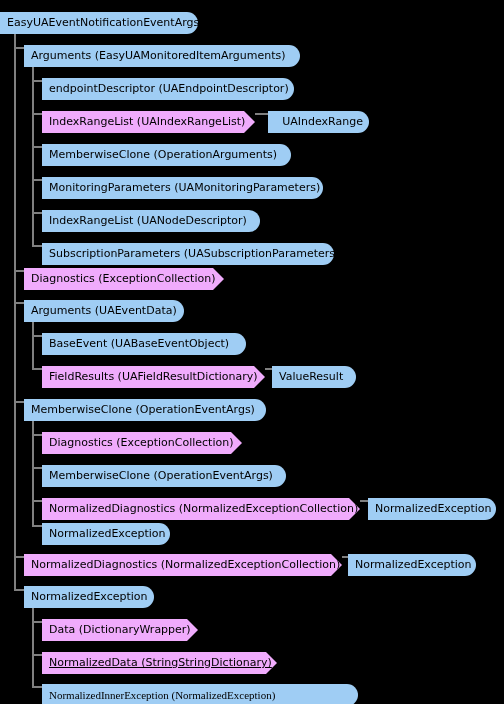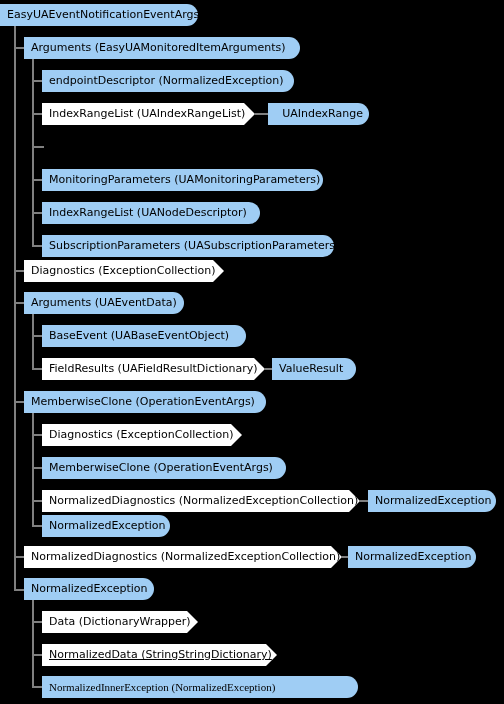--- a/index.html
+++ b/index.html
@@ -37,38 +37,39 @@
   
   .node {
     position: absolute;
     height: 22px;
     line-height: 22px;
     box-sizing: border-box;
     white-space: nowrap;
     font-size: 11px;
     color: #000000;
     letter-spacing: 0px;
+    margin-top: 8px;
   }
   .node .label {
     position: relative;
     display: block;
     padding: 0 6px 0 7px;
     height: 22px;
     line-height: 22px;
   }
 
   
   .node.blue .label {
     background: #9fcdf4;
     border-radius: 0 11px 11px 0;
   }
 
   
   .node.orange .label {
-    background: #ffffff;
+    background: #f0abfc;
     -webkit-clip-path: polygon(0 0, calc(100% - 11px) 0, 100% 50%, calc(100% - 11px) 100%, 0 100%);
     clip-path: polygon(0 0, calc(100% - 11px) 0, 100% 50%, calc(100% - 11px) 100%, 0 100%);
     padding-right: 15px;
   }
 </style>
 </head>
 <body>
 
 <div id="diagram">
 
@@ -109,27 +110,30 @@
   <div class="hline" style="left:360px; top:500px; width:9px;"></div>
   <div class="hline" style="left:342px; top:556px; width:7px;"></div>
 
   <div class="node blue" style="left:0px;   top:4px;   width:198px;">
       <span class="label">EasyUAEventNotificationEventArgs</span>
     </div>
   <div class="node blue" style="left:24px;  top:37px;  width:276px;">
       <span class="label">Arguments (EasyUAMonitoredItemArguments)</span>
     </div>
   <div class="node blue" style="left:42px;  top:70px;  width:252px;">
-      <span class="label">endpointDescriptor (NormalizedException)</span>
+      <span class="label">endpointDescriptor (UAEndpointDescriptor)</span>
     </div>
   <div class="node orange" style="left:42px;  top:103px; width:213px;">
       <span class="label">IndexRangeList (UAIndexRangeList)</span>
     </div>
   <div class="node blue" style="left:268px; top:103px; width:101px;text-align:right;">
       <span class="label">UAIndexRange</span>
+    </div>
+  <div class="node blue" style="left:42px; top:136px; width:249px;">
+      <span class="label">MemberwiseClone (OperationArguments)</span>
     </div>
   <div class="node blue" style="left:42px;  top:169px; width:281px;">
       <span class="label">MonitoringParameters (UAMonitoringParameters)</span>
     </div>
   <div class="node blue" style="left:42px;  top:202px; width:218px;">
       <span class="label">IndexRangeList (UANodeDescriptor)</span>
     </div>
   <div class="node blue" style="left:42px;  top:235px; width:292px;">
       <span class="label">SubscriptionParameters (UASubscriptionParameters)</span>
     </div>

